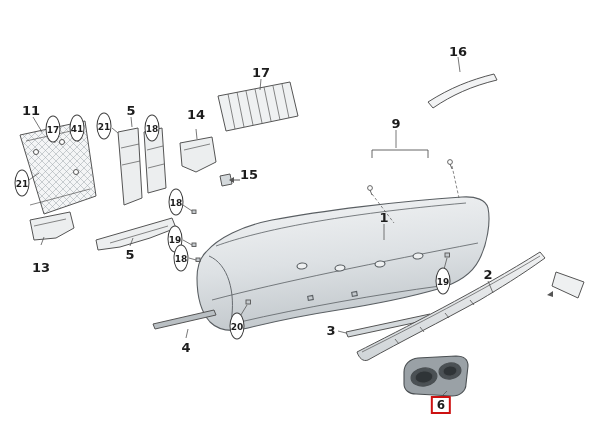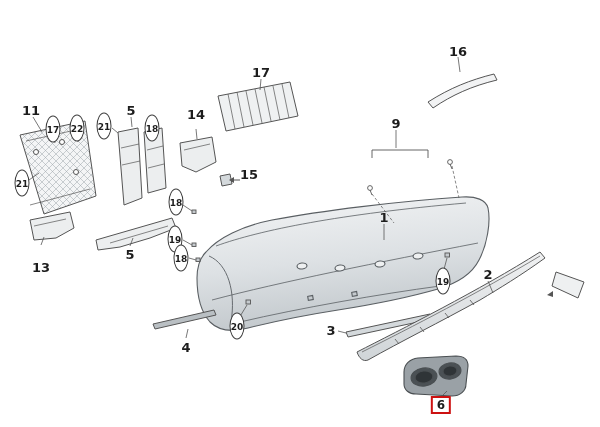--- a/index.html
+++ b/index.html
@@ -179,21 +179,21 @@
   <span class="lbl num" style="left:396px;top:123px">9</span>
   <span class="lbl num" style="left:261px;top:72px">17</span>
   <span class="lbl num" style="left:31px;top:110px">11</span>
   <span class="lbl num" style="left:130px;top:254px">5</span>
   <span class="lbl num" style="left:41px;top:267px">13</span>
   <span class="lbl num" style="left:196px;top:114px">14</span>
   <span class="lbl num" style="left:249px;top:174px">15</span>
   <span class="lbl num" style="left:458px;top:51px">16</span>
 
   <span class="lbl circled" style="left:53px;top:129px">17</span>
-  <span class="lbl circled" style="left:77px;top:128px">22</span>
+  <span class="lbl circled" style="left:77px;top:128px">41</span>
   <span class="lbl circled" style="left:104px;top:126px">21</span>
   <span class="lbl circled" style="left:22px;top:183px">21</span>
   <span class="lbl circled" style="left:152px;top:128px">18</span>
   <span class="lbl circled" style="left:176px;top:202px">18</span>
   <span class="lbl circled" style="left:175px;top:239px">19</span>
   <span class="lbl circled" style="left:181px;top:258px">18</span>
   <span class="lbl circled" style="left:443px;top:281px">19</span>
   <span class="lbl circled" style="left:237px;top:326px">20</span>
 
   <span class="lbl boxed" style="left:441px;top:405px">6</span>

